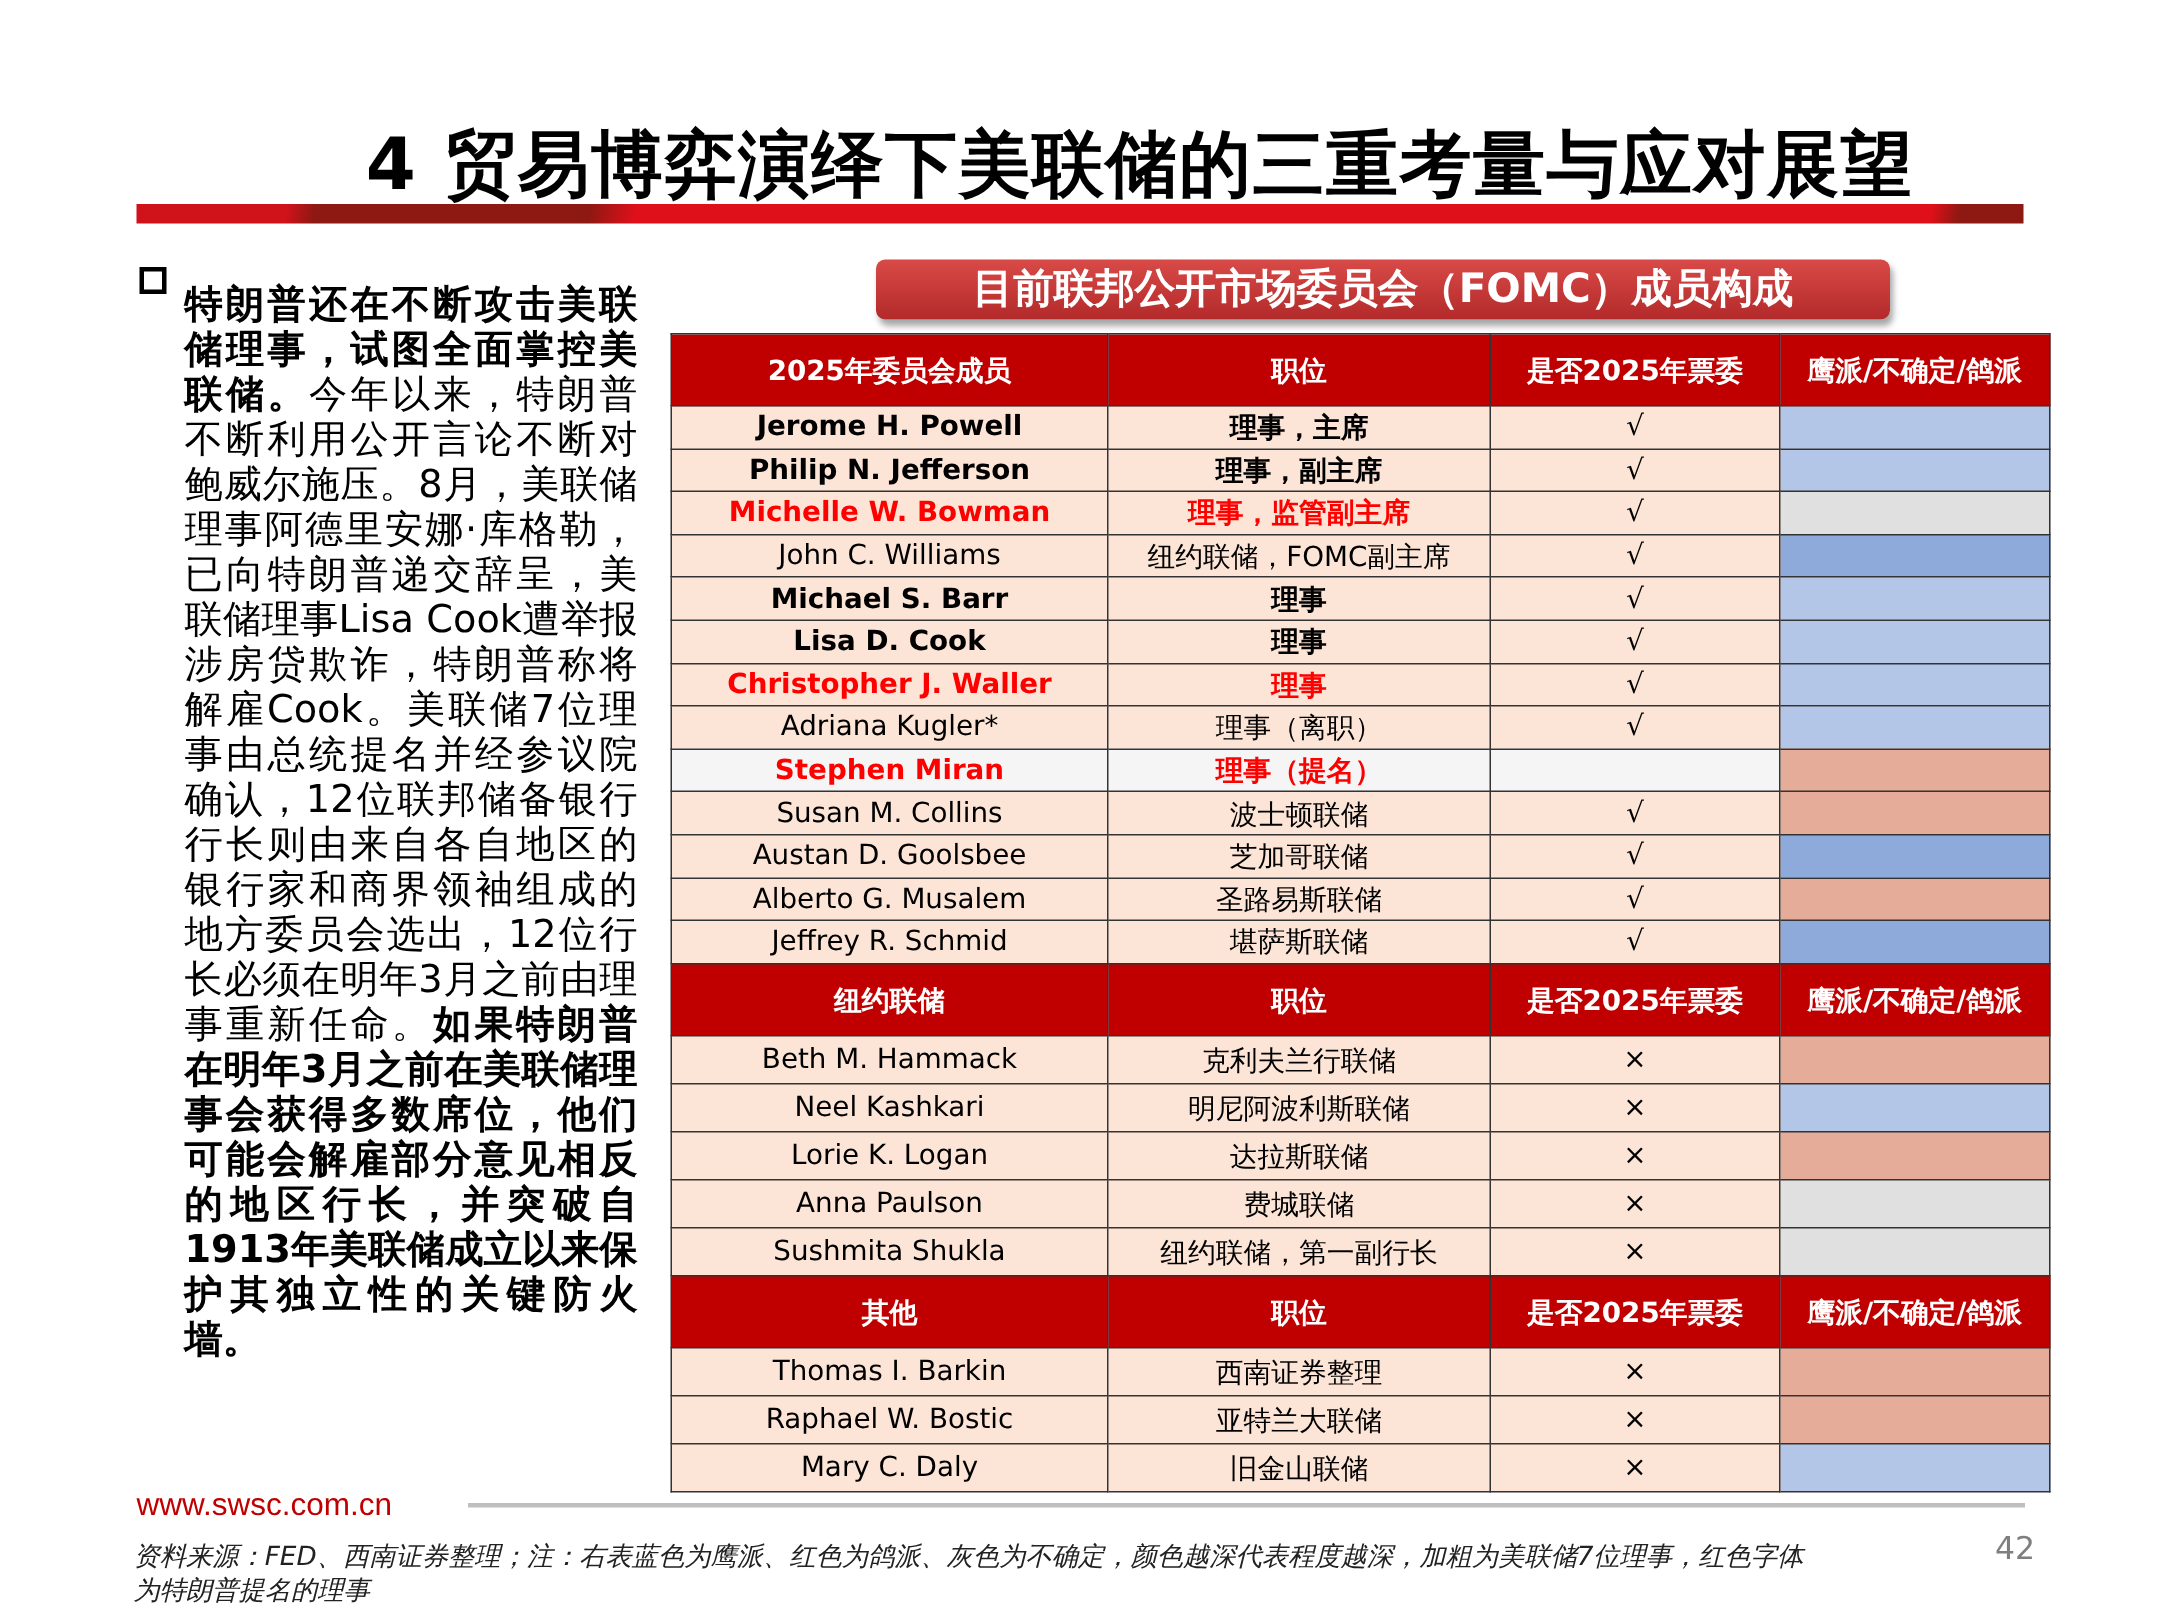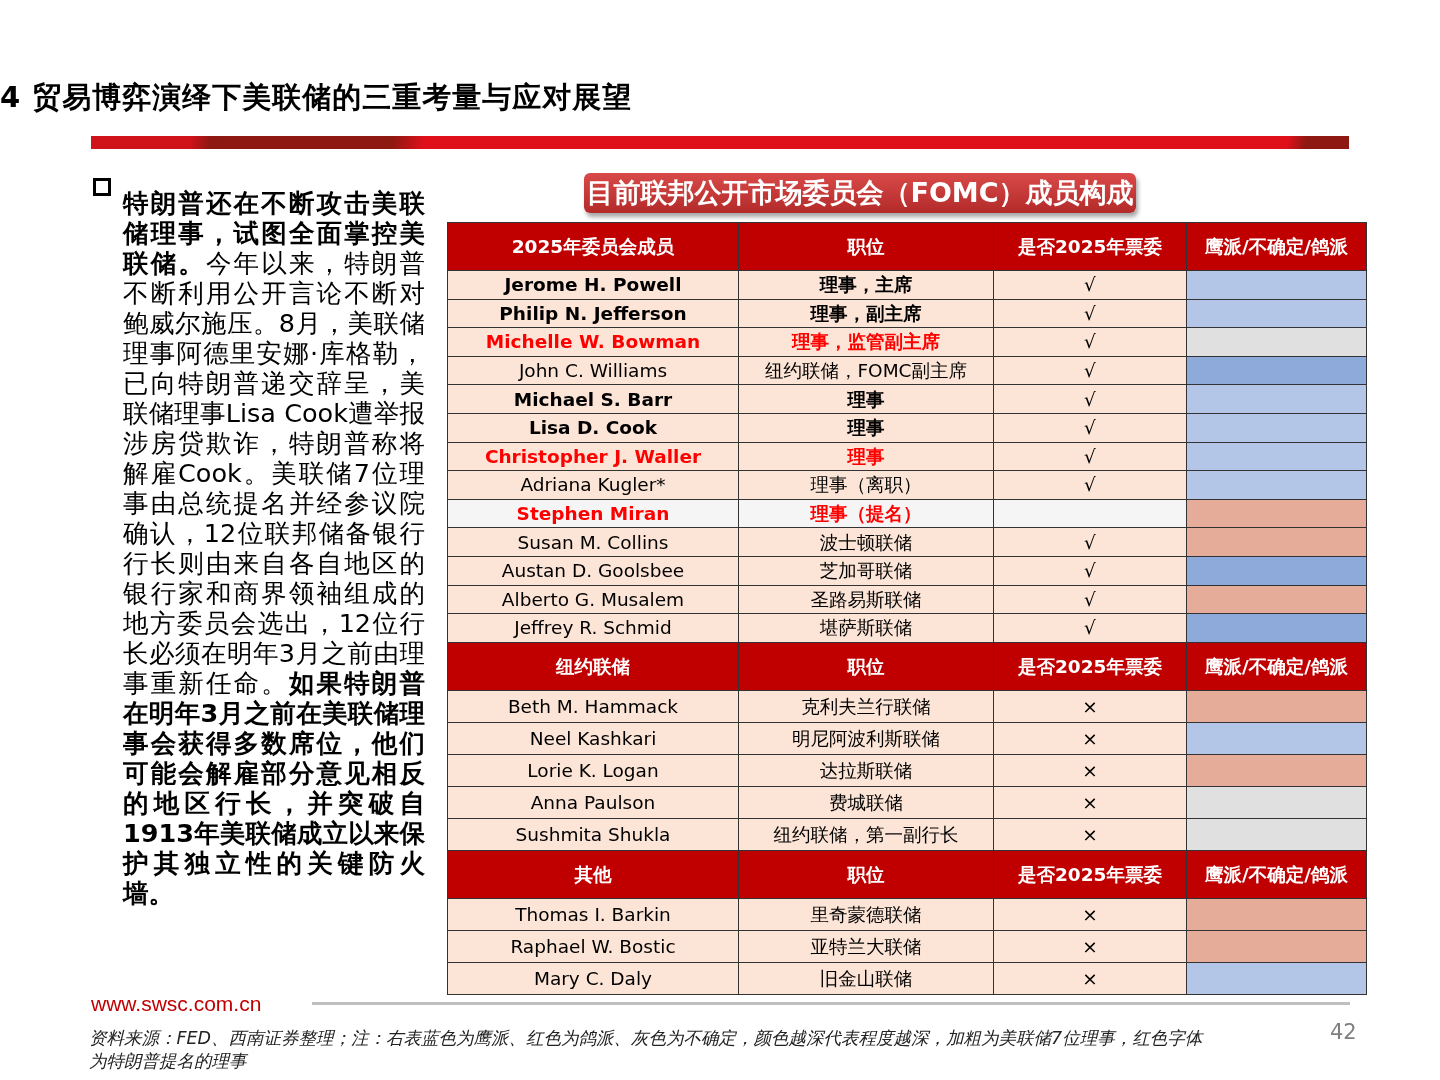--- a/index.html
+++ b/index.html
@@ -1,26 +1,26 @@
 <!DOCTYPE html>
 <html><head>
 <meta charset="utf-8">
 <style>
   * { box-sizing: border-box; margin: 0; padding: 0; }
   body { width: 1440px; height: 1080px; background: #ffffff; position: relative; overflow: hidden; font-family: "DejaVu Sans", sans-serif; color: #000; }
-  .title { position: absolute; top: 78px; left: 0; width: 1276px; text-align: left; font-size: 29px; font-weight: bold; letter-spacing: 1px; }
+  .title { position: absolute; top: 78px; left: 0; width: 1276px; text-align: right; font-size: 48px; font-weight: bold; letter-spacing: 1px; }
   .title-bar { position: absolute; top: 136px; left: 91px; width: 1258px; height: 13px;
     background: linear-gradient(100deg, #d0121b 0%, #d0121b 8%, #8e1812 9.5%, #8e1812 24%, #e0101a 26.5%, #e0101a 95%, #8e1812 96.5%, #8e1812 100%); }
 
   .left-text { position: absolute; top: 172px; left: 90px; width: 335px; font-size: 25.5px; line-height: 30px; text-align: justify; }
   .bullet-box { position: absolute; top: 6px; left: 3px; width: 18px; height: 18px; border: 3px solid #000; }
   .left-para { margin-left: 33px; margin-top: 16px; }
   .left-para b { font-weight: bold; }
 
-  .table-title { position: absolute; top: 173px; left: 584px; width: 552px; height: 40px; border-radius: 6px;
+  .table-title { position: absolute; top: 173px; left: 584px; width: 676px; height: 40px; border-radius: 6px;
     background: linear-gradient(#d84a48, #b32a2a); box-shadow: 2px 4px 4px rgba(0,0,0,0.35);
     color: #fff; font-size: 27px; font-weight: bold; text-align: center; line-height: 40px; }
 
   table.fomc { position: absolute; top: 222px; left: 447px; width: 919px; border-collapse: collapse; table-layout: fixed; }
   table.fomc td { border: 1.5px solid #333; text-align: center; font-size: 18.5px; padding: 0; white-space: nowrap; }
   .hdr td { background: #c00000; color: #fff; font-weight: bold; font-size: 18px; height: 48px; }
   .row td { background: #fce4d6; height: 28.6px; }
   .row-b td { background: #fce4d6; height: 32px; margin-left: 32px; }
   .row.white td.c0, .row.white td.c1, .row.white td.c2 { background: #f5f5f5; }
   .bold { font-weight: bold; }
@@ -179,21 +179,21 @@
         <td class="neutral"></td>
       </tr>
       <tr class="hdr">
         <td>其他</td>
         <td>职位</td>
         <td>是否2025年票委</td>
         <td>鹰派/不确定/鸽派</td>
       </tr>
       <tr class="row-b">
         <td class="c0">Thomas I. Barkin</td>
-        <td class="c1">里奇蒙德联储</td>
+        <td class="c1">西南证券整理</td>
         <td class="c2">×</td>
         <td class="dove"></td>
       </tr>
       <tr class="row-b">
         <td class="c0">Raphael W. Bostic</td>
         <td class="c1">亚特兰大联储</td>
         <td class="c2">×</td>
         <td class="dove"></td>
       </tr>
       <tr class="row-b">

